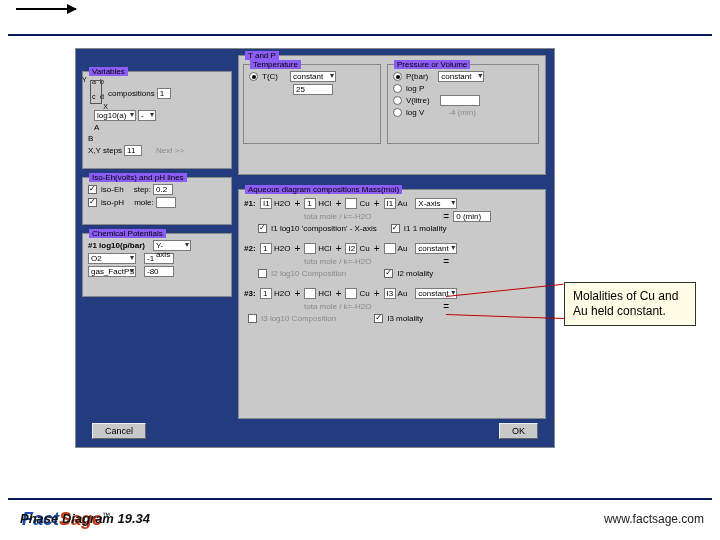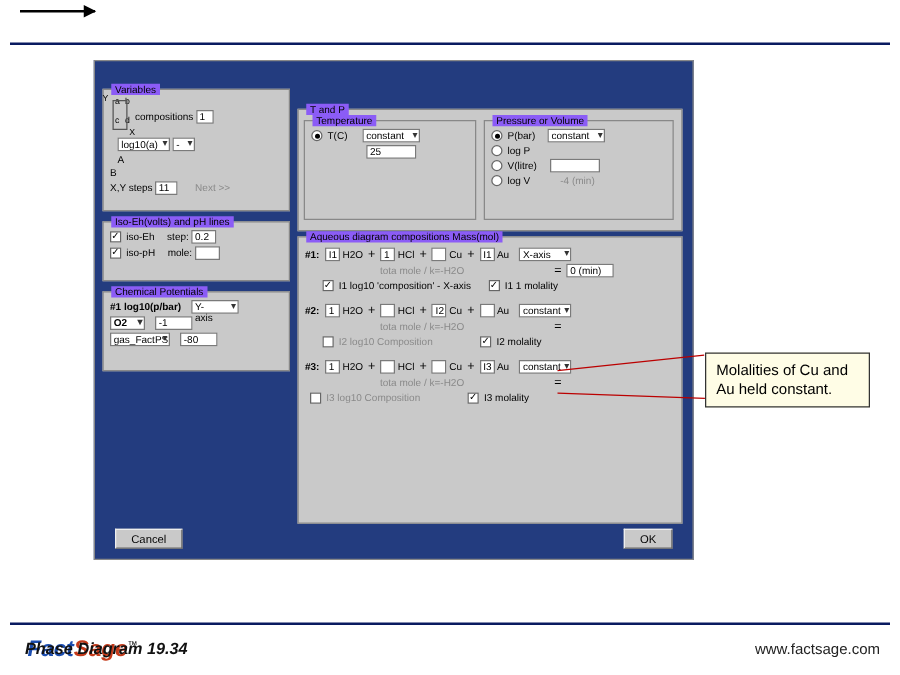--- a/index.html
+++ b/index.html
@@ -80,21 +80,21 @@
         <span>B</span>
       </div>
     <div class="row">
       <span>X,Y steps</span>
       <span class="inp" style="width:18px;">11</span>
       <span style="width:10px;"></span>
       <span class="disabled">Next &gt;&gt;</span>
     </div>
   </div>
 
-  <div class="panel" style="top:38px; left:162px; width:308px; height:98px;padding-left:35px;">
+  <div class="panel" style="top:6px; left:162px; width:308px; height:120px;padding-left:35px;">
     <span class="panel-title">T and P</span>
 
     <div class="panel" style="top:8px; left:4px; width:138px; height:80px;">
       <span class="panel-title">Temperature</span>
       <div class="row">
         <span class="radio checked"></span>
         <span>T(C)</span>
         <span style="width:8px;"></span>
         <span class="sel" style="width:46px;">constant</span>
       </div>
@@ -149,21 +149,21 @@
   </div>
 
   <div class="panel" style="top:184px; left:6px; width:150px; height:64px;">
     <span class="panel-title">Chemical Potentials</span>
     <div class="row">
         <span style="font-weight:bold;">#1 log10(p/bar)</span>
         <span style="width:4px;"></span>
         <span class="sel" style="width:38px;">Y-axis</span>
       </div>
     <div class="row">
-        <span class="sel" style="width:28px;font-weight:bold;">O2</span>
+        <span class="sel" style="width:48px;">O2</span>
         <span style="width:4px;"></span>
         <span class="inp" style="width:30px;">-1</span>
       </div>
     <div class="row">
         <span class="sel" style="width:48px;">gas_FactPS</span>
         <span style="width:4px;"></span>
         <span class="inp" style="width:30px;">-80</span>
       </div>
   </div>
 

